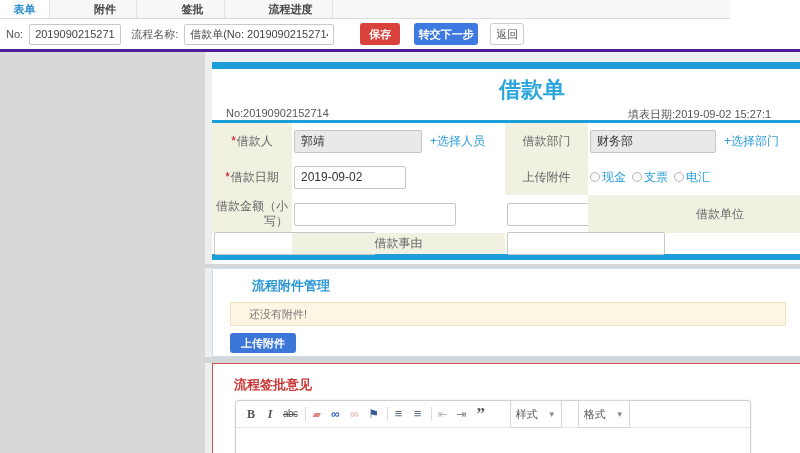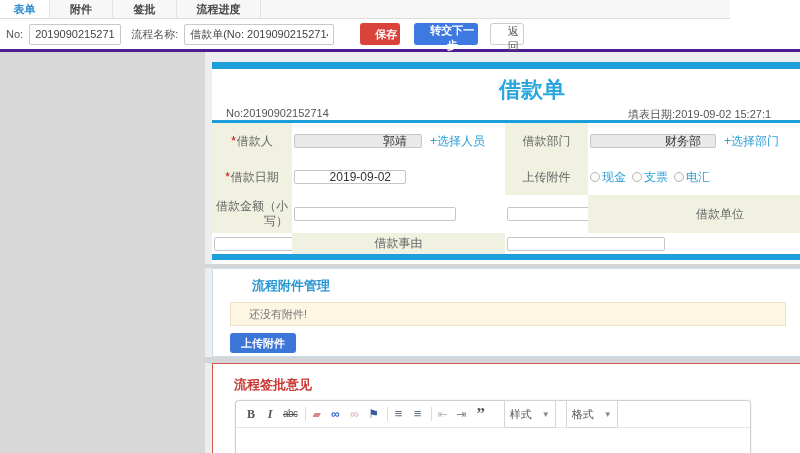--- a/index.html
+++ b/index.html
@@ -1,34 +1,34 @@
 <!DOCTYPE html>
 <html><head>
 <meta charset="utf-8">
 <style>
   * { margin:0; padding:0; box-sizing:border-box; }
   html,body { width:800px; height:453px; overflow:hidden; background:#fff;
     font-family:"Liberation Sans","DejaVu Sans",sans-serif; }
 
   
   .tabbar { position:absolute; left:0; top:0; width:730px; height:19px;
-    background:#f7f7f7; border-bottom:1px solid #dcdcdc; display:flex; }
+    background:#f7f7f7; border-bottom:1px solid #dcdcdc; display:flex;gap:24px; }
   .tab { height:18px; line-height:18px; text-align:center; font-size:11px;
     color:#444; font-weight:bold; border-right:1px solid #e2e2e2; background:#f7f7f7; }
   .tab.active { background:#ffffff; color:#2a8bd0; }
 
   
   .toolbar { position:absolute; left:0; top:19px; width:800px; height:33px;
     background:#fff; border-bottom:3px solid #4c1d95; display:flex; align-items:center;
     font-size:11px; color:#555; }
   .tb-label { white-space:nowrap; }
   .tb-input { height:21px; border:1px solid #c9c9c9; border-radius:2px;
     font-size:11px; color:#444; padding:0 5px; background:#fff; }
   .btn { height:22px; border-radius:3px; font-size:11px; font-weight:bold;
-    border:none; cursor:pointer;padding-left:12px; }
+    border:none; cursor:pointer; }
   .btn-save { width:40px; background:#d9433c; color:#fff; margin-left:26px; }
   .btn-next { width:64px; background:#3d79e1; color:#fff; margin-left:14px; }
   .btn-back { width:34px; background:#fff; border:1px solid #ccc; color:#555;
     font-weight:normal; margin-left:12px; }
 
   
   .content-bg { position:absolute; left:0; top:52px; width:800px; height:401px; background:#eceeef; }
   .left-strip { position:absolute; left:0; top:52px; width:205px; height:401px; background:#d8d8d8; }
   .gap { position:absolute; left:205px; width:595px; background:#d2d6d8; }
   .gap1 { top:264px; height:4px; }
@@ -42,22 +42,22 @@
   .no-row { position:relative; height:13px; font-size:11px; color:#555; }
   .no-text { position:absolute; left:14px; top:0; }
   .date-text { position:absolute; left:416px; top:0; white-space:nowrap; }
   .thin-bar { height:3px; background:#1b9ed9; }
   .form-grid { display:grid; grid-template-columns:80px 213px 83px 264px;
     grid-template-rows:36px 36px 38px 21px; }
   .lbl { background:#f1f1e2; display:flex; align-items:center; justify-content:center;
     text-align:right; font-size:12px; color:#666; padding:0 4px; line-height:15px; }
   .req { color:#cc0000; margin-right:1px; }
   .val { background:#fff; display:flex; align-items:center; padding-left:2px; font-size:12px; }
-  .inp { height:14px; border:1px solid #c6c6c6; border-radius:2px; font-size:12px;
-    padding:0 14px; color:#333; background:#fff;text-align:right; }
+  .inp { height:23px; border:1px solid #c6c6c6; border-radius:2px; font-size:12px;
+    padding:0 6px; color:#333; background:#fff; }
   .inp.ro { background:#e9e9e9; }
   .w-borrower { width:128px; } .w-dept { width:126px; } .w-date { width:112px; }
   .w-left { width:162px; } .w-right { width:158px; }
   a.pick-link { font-size:12px; color:#2b9ed8; text-decoration:none; margin-left:8px; white-space:nowrap; }
   .radio { display:flex; align-items:center; margin-right:6px; }
   .rc { width:10px; height:10px; border:1px solid #b5b5b5; border-radius:50%;
     background:#fbfbfb; margin-right:2px; }
   .radio-label { color:#2b9ed8; font-size:12px; }
   .bar-bottom { height:6px; background:#1b9ed9; }
 
@@ -93,21 +93,21 @@
   .ic-link { color:#3366cc; font-weight:bold; }
   .ic-unlink { color:#cc8888; opacity:0.55; font-weight:bold; }
   .ic-flag { color:#3b5998; font-size:12px; }
   .ic-list { color:#5f6d7a; font-size:13px; font-weight:bold; }
   .ic-outdent { color:#bbb; font-size:12px; }
   .ic-indent { color:#888; font-size:12px; }
   .ic-quote { font-family:"Liberation Serif","DejaVu Serif",serif; font-size:17px;
     font-weight:bold; color:#555; line-height:8px; }
   .ed-dd { width:52px; height:20px; border:1px solid #d5d5d5; border-radius:2px;
     display:flex; align-items:center; justify-content:space-between; padding:13px 5px;
-    font-size:11px; color:#555; margin-left:10px; background:#fff; cursor:pointer; }
+    font-size:11px; color:#555; margin-left:16px; background:#fff; cursor:pointer; }
   .dd-arrow { font-size:8px; color:#888; }
   .ed-content { height:30px; background:#fff; }
 </style>
 </head>
 <body>
 
 <div class="tabbar">
   <div class="tab active" style="width:50px">表单</div>
   <div class="tab" style="width:63px">附件</div>
   <div class="tab" style="width:64px">签批</div>

